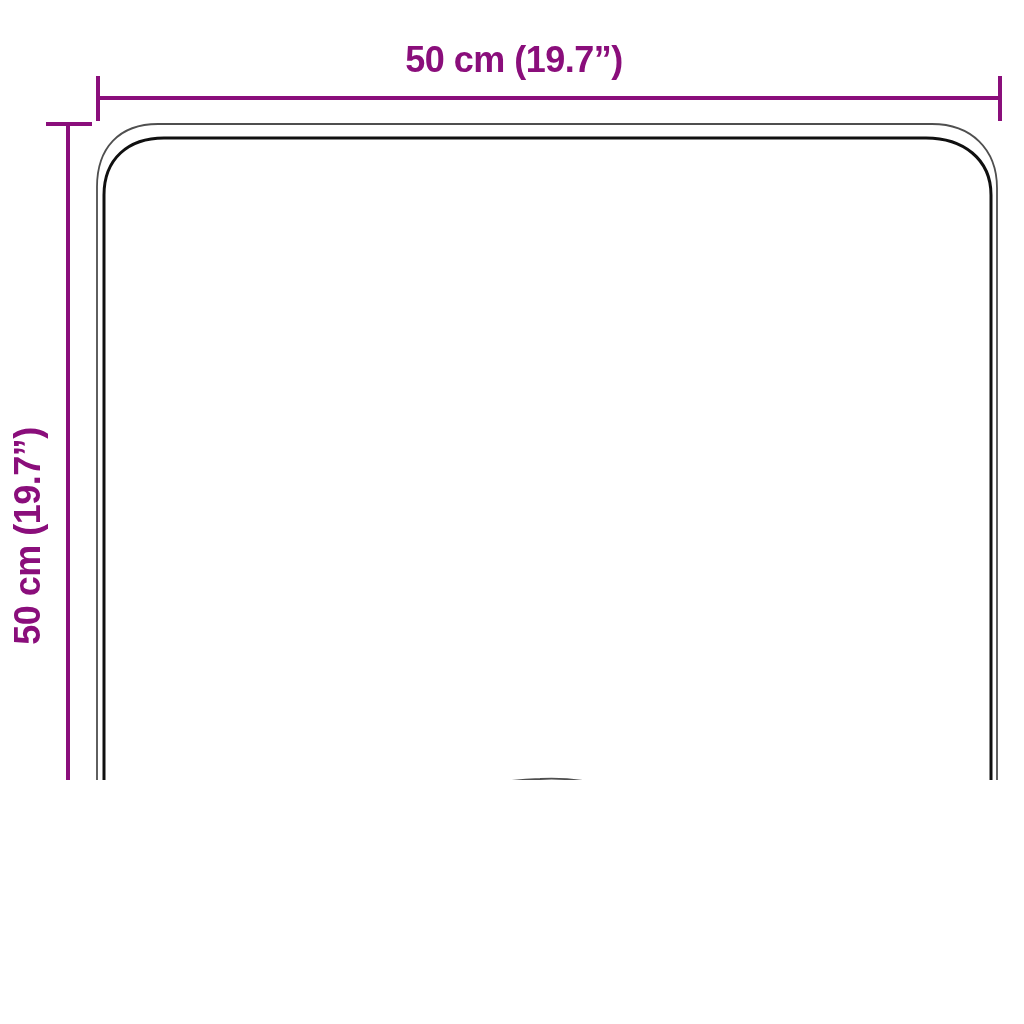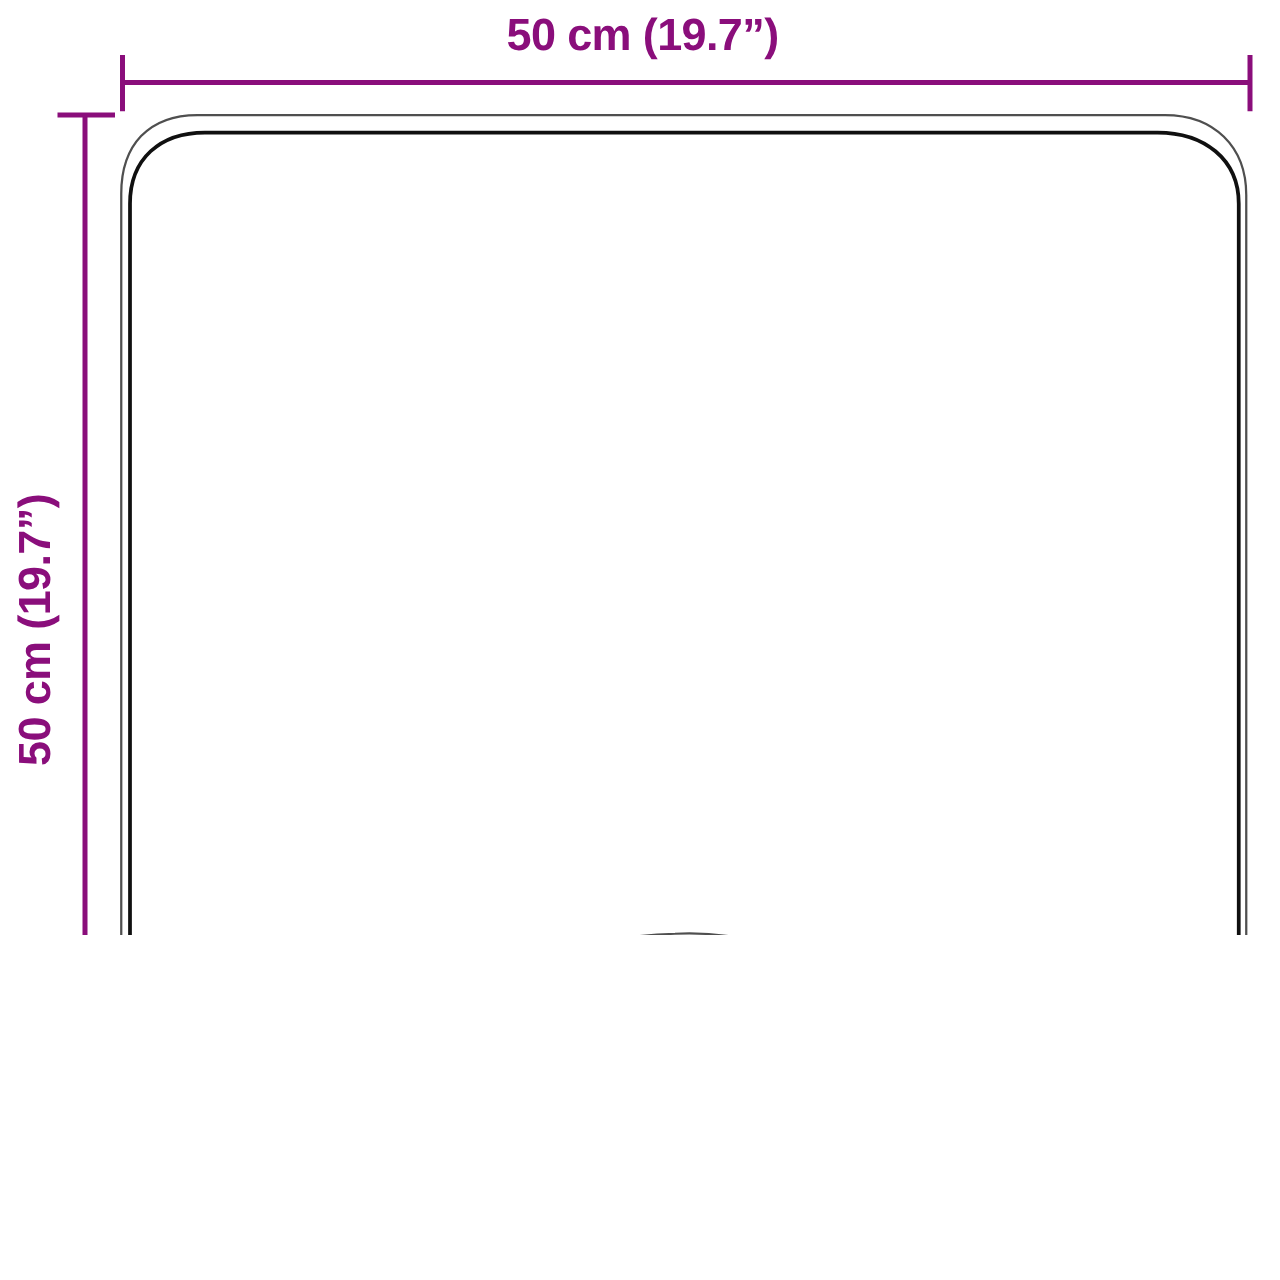--- a/index.html
+++ b/index.html
@@ -13,20 +13,21 @@
     padding: 0;
     background: var(--bg-color);
     font-family: "Liberation Sans", sans-serif;
   }
   .canvas {
     position: relative;
     width: 1024px;
     height: 748px;
     background: var(--bg-color);
     overflow: hidden;
+    margin-top: 32px;
   }
   .diagram-svg {
     position: absolute;
     left: 0;
     top: 0;
     width: 1024px;
     height: 1024px;
     display: block;
   }
   .outline-outer {

